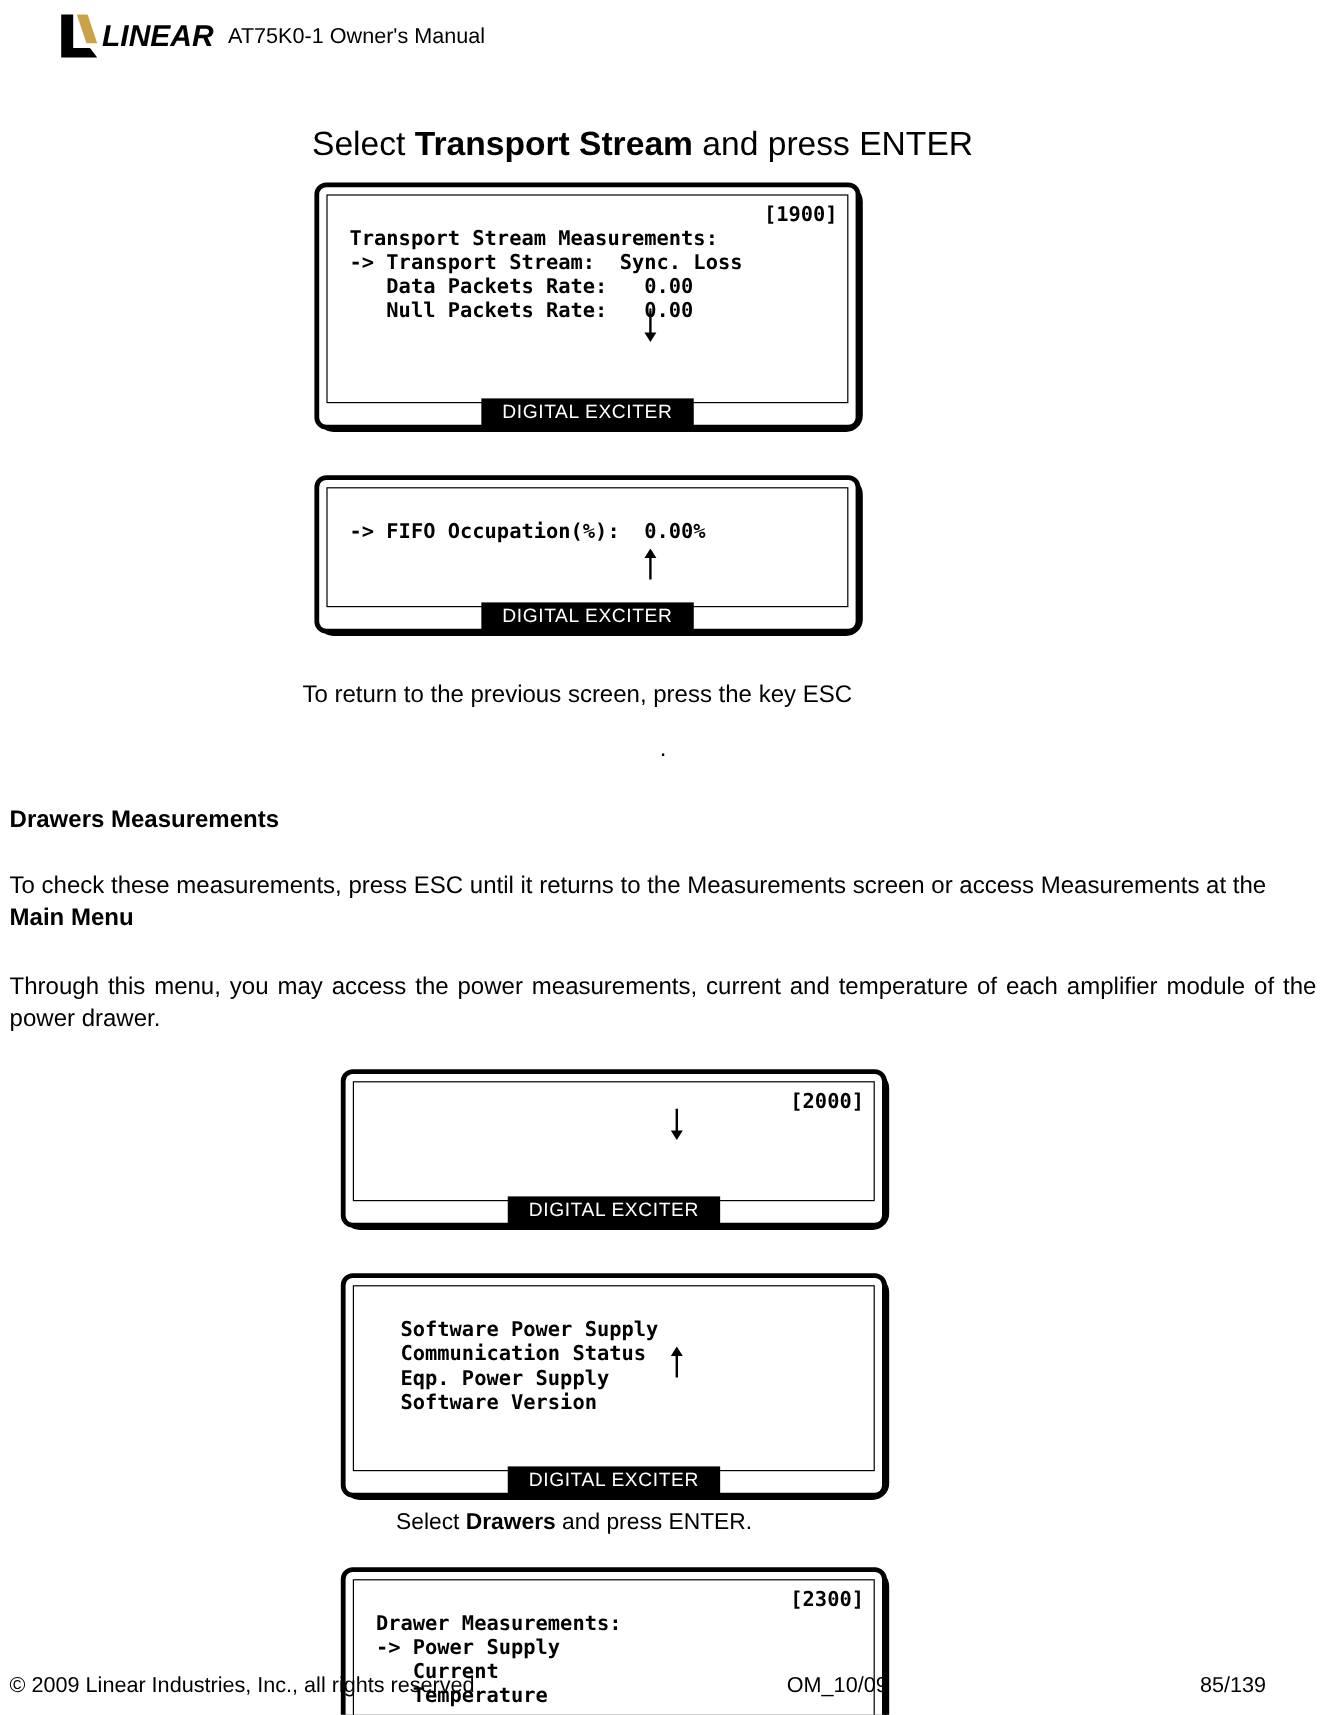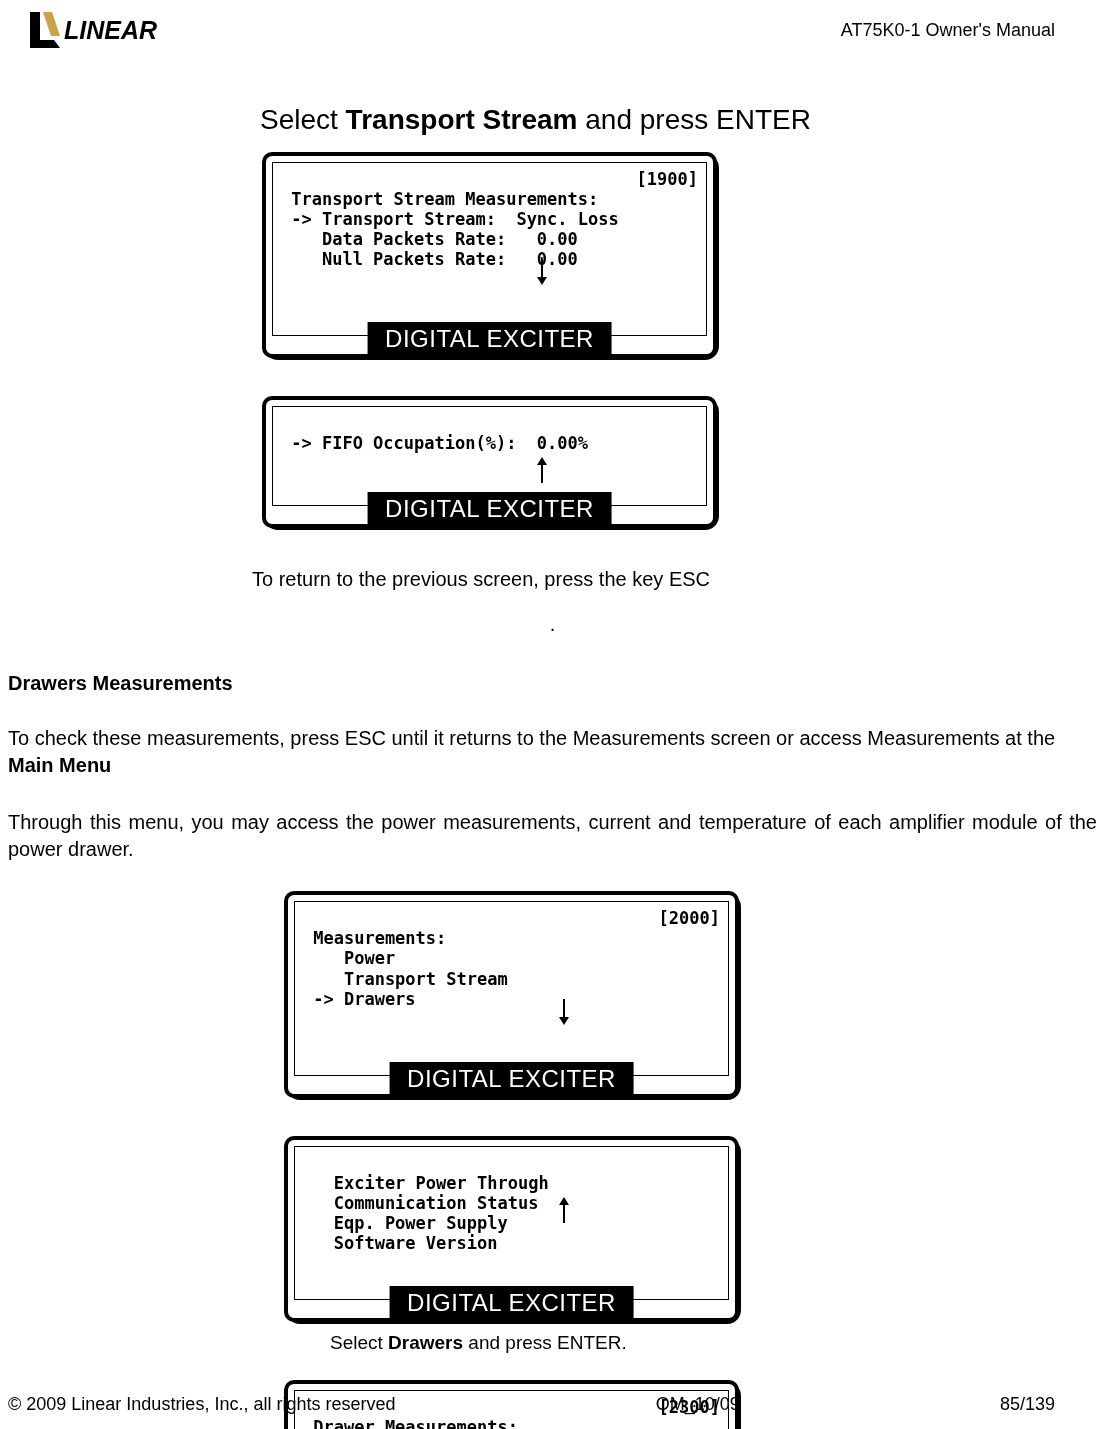--- a/index.html
+++ b/index.html
@@ -12,23 +12,24 @@
   }
   .page {
     width: 1105px;
     height: 1429px;
     position: relative;
     box-sizing: border-box;
     padding: 10px 0 0 0;
   }
   .header-row {
     display: flex;
-    justify-content: space-between;
+    justify-content: flex-start;
     align-items: center;
-    padding: 0 50px 0 28px;
+    padding: 0 50px 0 49px;
+    gap: 12px;
   }
   .logo-box {
     display: flex;
     align-items: center;
   }
   .logo-mark {
     width: 34px;
     height: 40px;
     position: relative;
     margin-right: 2px;
@@ -104,21 +105,21 @@
     white-space: pre;
     font-weight: 600;
   }
   .lcd-badge {
     position: absolute;
     left: 50%;
     transform: translateX(-50%);
     bottom: -3px;
     background: #000;
     color: #fff;
-    font-size: 24px;
+    font-size: 16px;
     padding: 3px 18px 4px 18px;
     letter-spacing: 0.5px;
     font-family: Arial, Helvetica, sans-serif;
     font-weight: normal;
     white-space: nowrap;
   }
   .lcd-code {
     position: absolute;
     top: 6px;
     right: 8px;
@@ -214,42 +215,38 @@
     <p class="para">
       <span>To check these measurements, press ESC until it returns to the Measurements screen or access Measurements at the </span><b>Main Menu</b>
     </p>
 
     <p class="para justify">Through this menu, you may access the power measurements, current and temperature of each amplifier module of the power drawer.</p>
 
     <div class="lcd-wrap" style="margin-left:286px">
       <div class="lcd-shadow">
           <div class="lcd-outer">
         <div class="lcd-inner">
-<span> Measurements:
-    Power
-    Transport Stream
- -&gt; Drawers</span>
           <span class="lcd-code">[2000]</span>
           <span class="arrow" style="bottom:6px">
             <svg width="14" height="28">
                   <line x1="7" y1="2" x2="7" y2="24" stroke="#000" stroke-width="2"></line>
                   <polygon points="2,20 12,20 7,28" fill="#000"></polygon>
                 </svg>
           </span>
         </div>
         <div class="lcd-badge">DIGITAL EXCITER</div>
       </div>
         </div>
     </div>
 
     <div class="lcd-wrap tight" style="margin-left:286px">
       <div class="lcd-shadow">
           <div class="lcd-outer">
         <div class="lcd-inner">
-<span>   Exciter Power Through
+<span>   Software Power Supply
    Communication Status
    Eqp. Power Supply
    Software Version</span>
           <span class="arrow" style="top:6px">
             <svg width="14" height="28">
                   <line x1="7" y1="26" x2="7" y2="6" stroke="#000" stroke-width="2"></line>
                   <polygon points="2,8 12,8 7,0" fill="#000"></polygon>
                 </svg>
           </span>
         </div>

